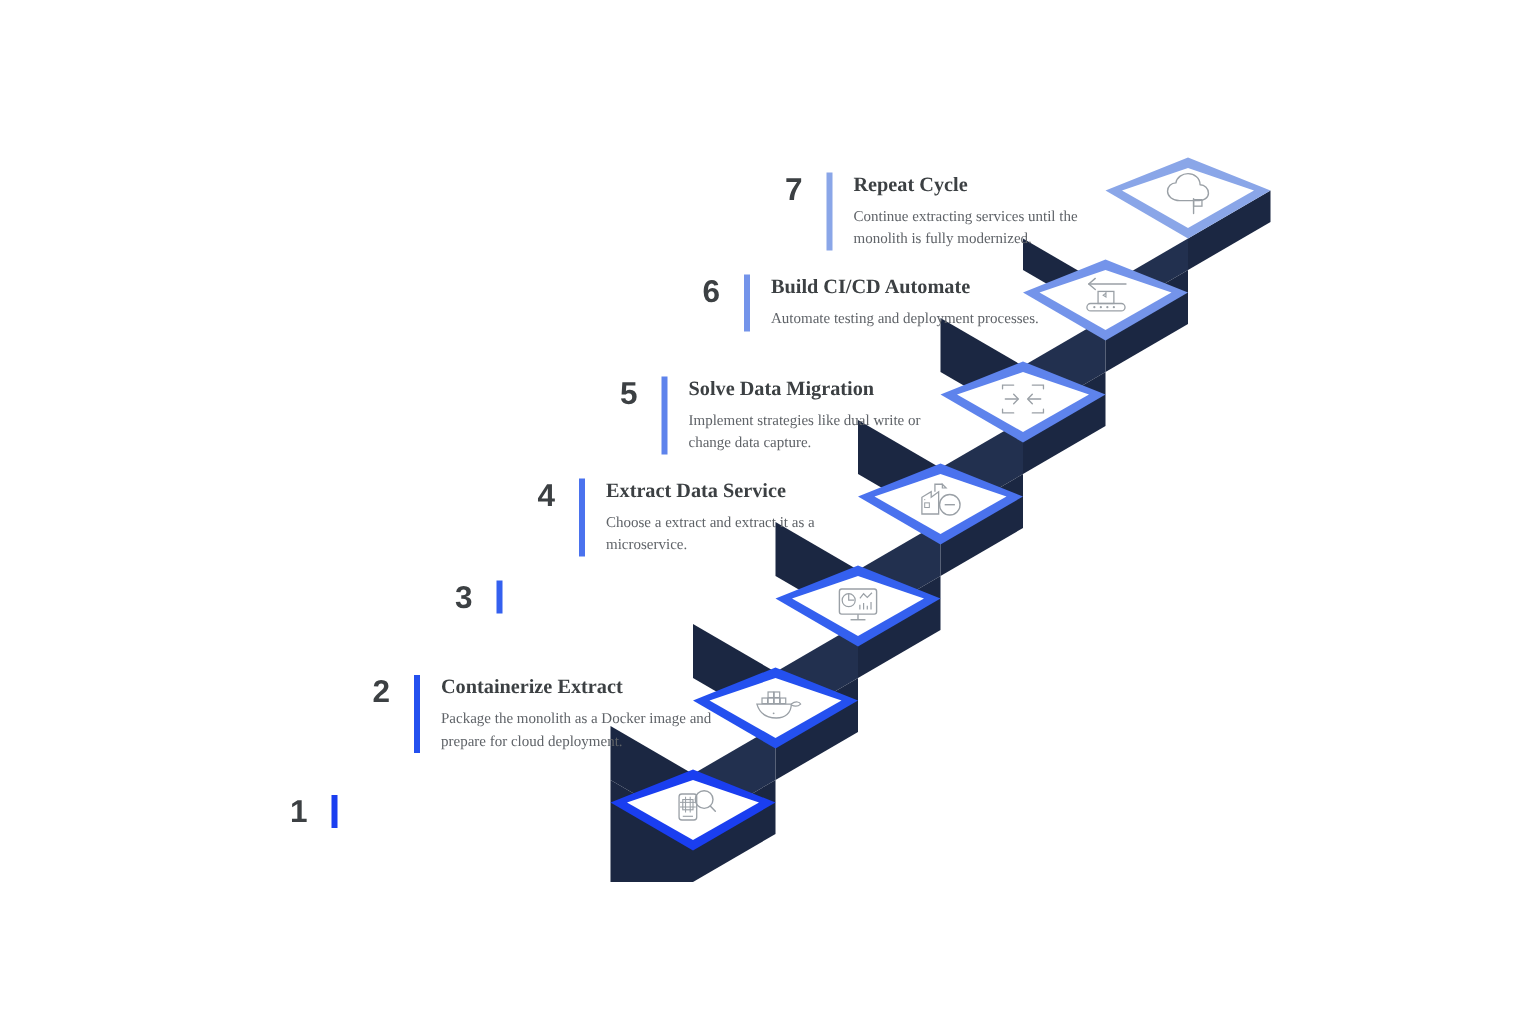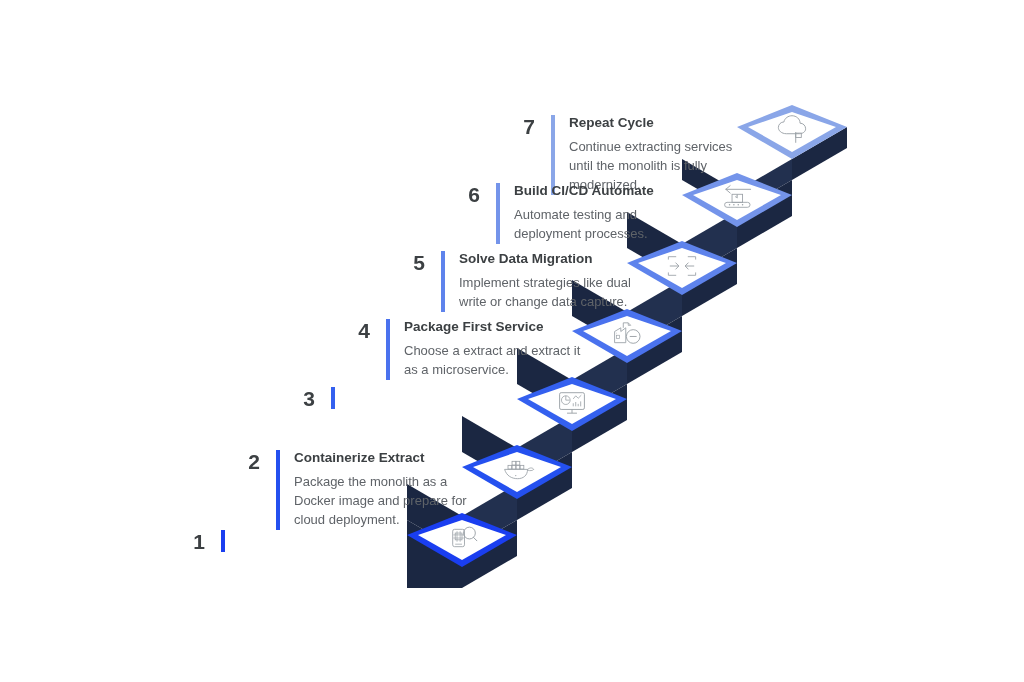--- a/index.html
+++ b/index.html
@@ -48,31 +48,32 @@
   }
   .accent-bar {
     width: 4px;
     align-self: stretch;
     margin-left: 16px;
     margin-right: 14px;
     border-radius: 0px;
   }
   .label-text {
     padding-top: 0px;
+    font-family: Liberation Serif, serif;
   }
   .step-title {
     font-size: 13.5px;
     font-weight: bold;
     color: #3c4043;
     line-height: 1.2;
     white-space: nowrap;
     margin-bottom: 7px;
   }
   .step-desc {
-    font-size: 13px;
+    font-size: 10px;
     color: #5f6368;
     line-height: 1.45;
     max-width: 185px;
   }
 </style>
 </head>
 <body>
 
 <div id="stage">
 
@@ -265,21 +266,21 @@
     <div class="label-text">
       <div class="step-title">Solve Data Migration</div>
       <div class="step-desc">Implement strategies like dual write or change data capture.</div>
     </div>
   </div>
 
   <div class="step-label" style="left:340px; top:319px;">
     <div class="step-num">4</div>
     <div class="accent-bar" style="background:#4a72ee;"></div>
     <div class="label-text">
-      <div class="step-title">Package First Service</div>
+      <div class="step-title">Extract Data Service</div>
       <div class="step-desc">Choose a extract and extract it as a microservice.</div>
     </div>
   </div>
 
   <div class="step-label" style="left:285px; top:387px;">
     <div class="step-num">3</div>
     <div class="accent-bar" style="background:#3460ef;"></div>
   </div>
 
   <div class="step-label" style="left:230px; top:450px;">

